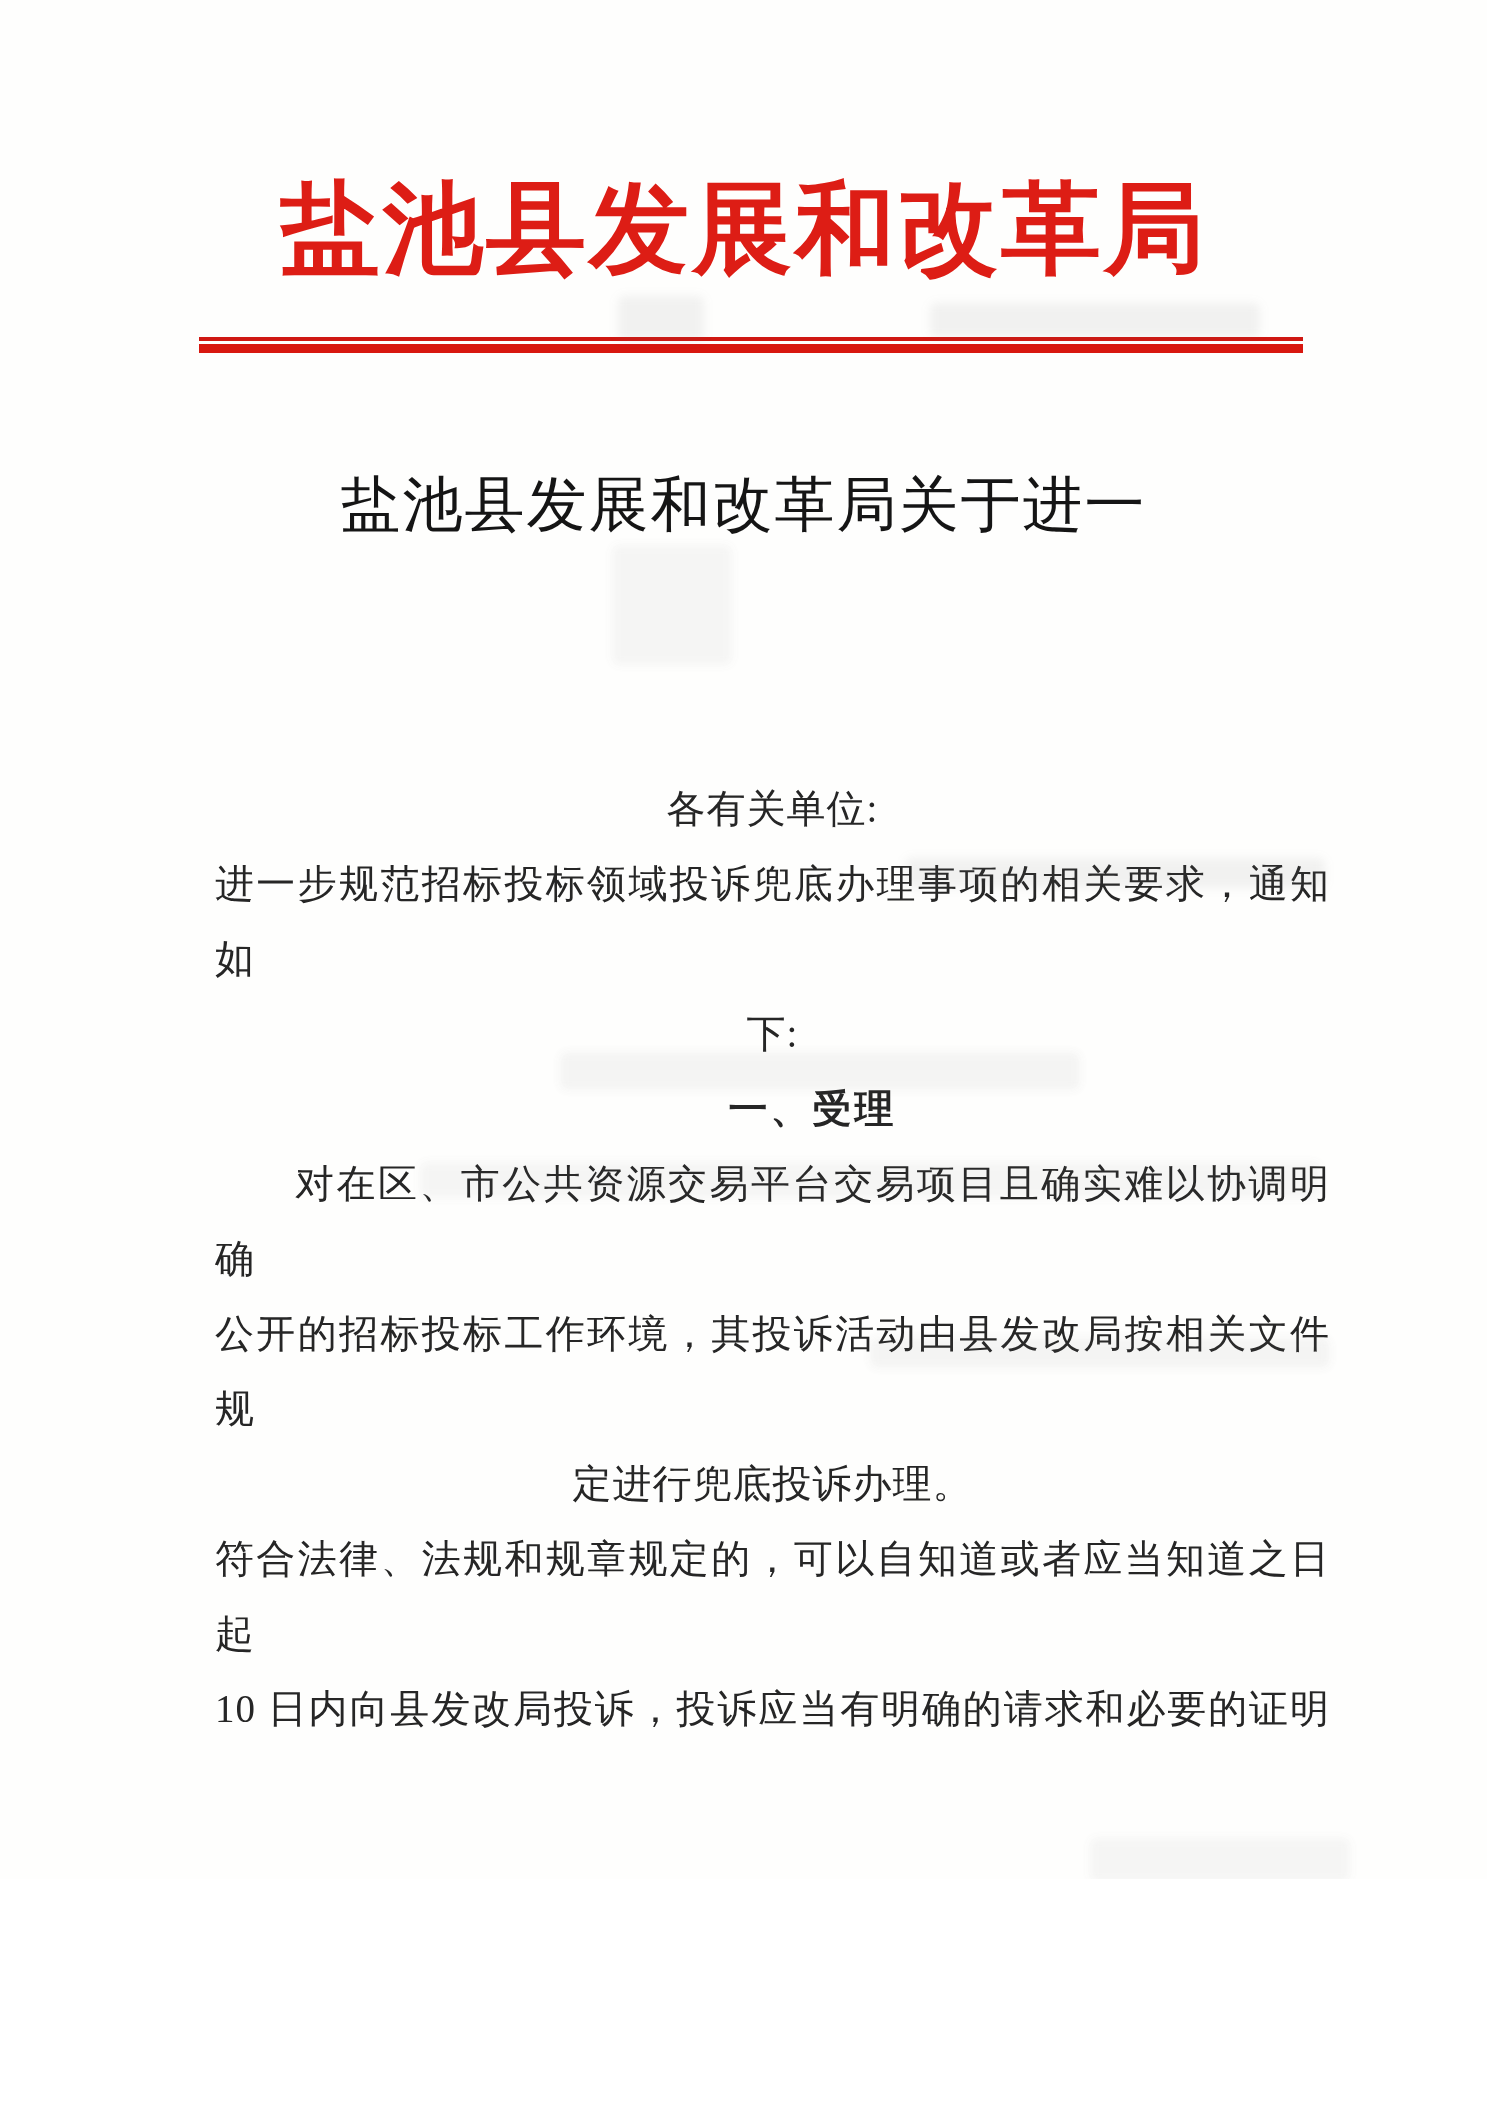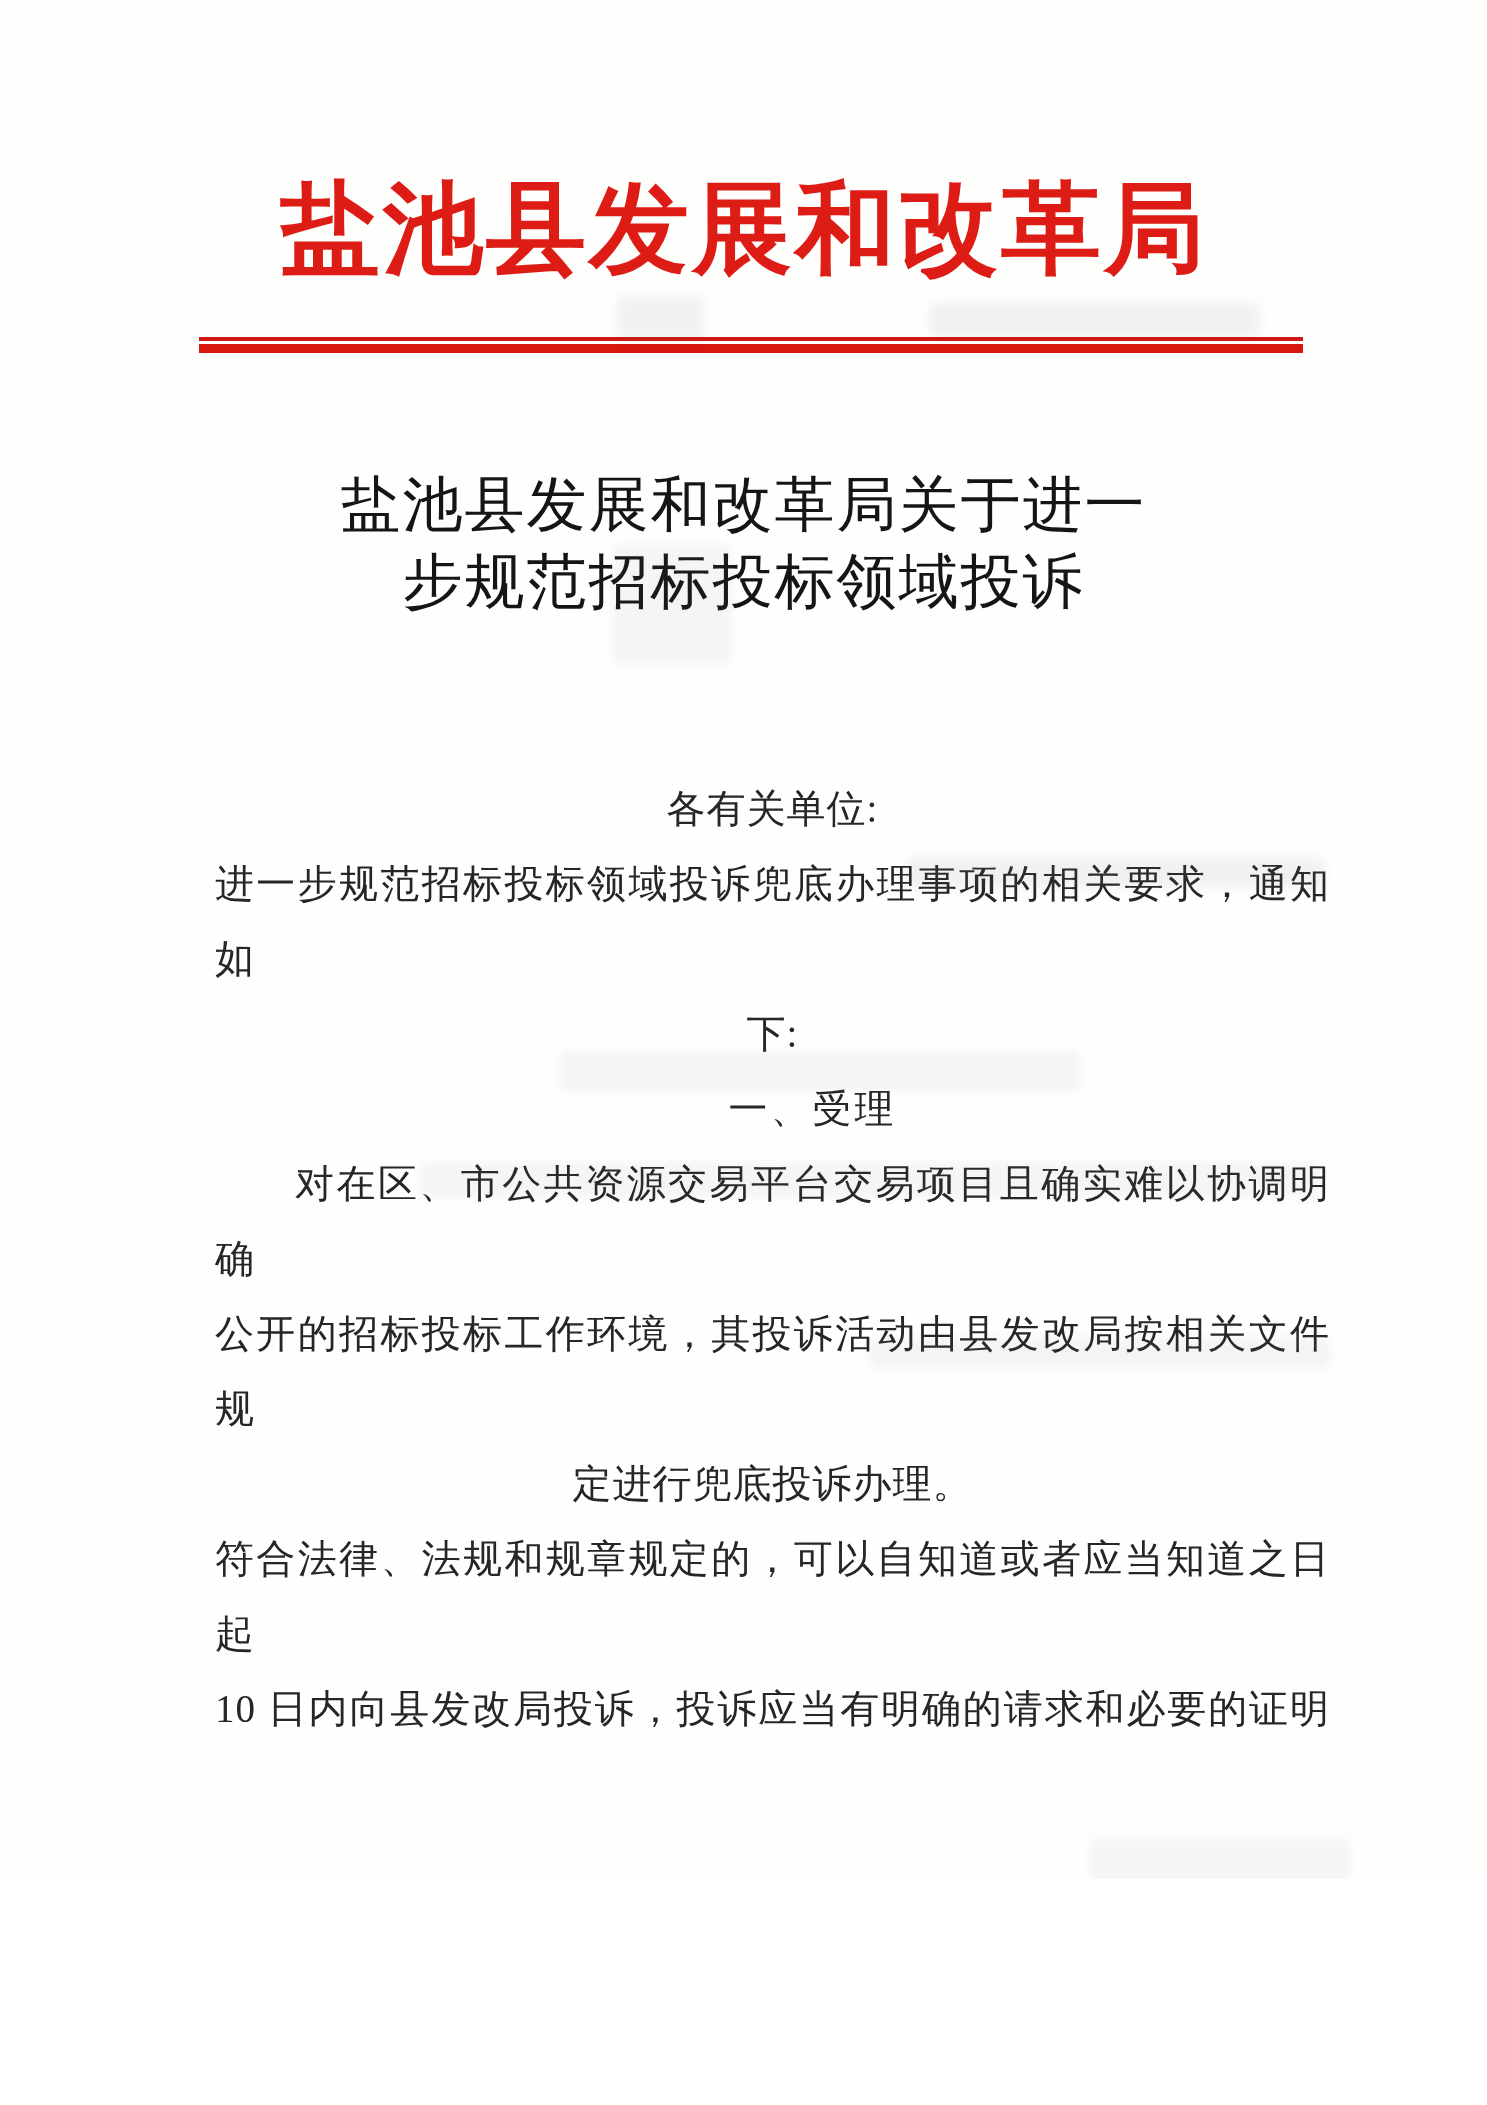--- a/index.html
+++ b/index.html
@@ -69,21 +69,21 @@
   }
   .line { text-align: center; }
   .line.fill {
     text-align: justify;
     text-align-last: justify;
     text-justify: inter-ideograph;
   }
   .line.indent { text-indent: 80px; }
   .line.heading {
     font-family: "Liberation Sans", "DejaVu Sans", sans-serif;
-    font-weight: 400;
+    font-weight: 700;
     letter-spacing: 3px;
   }
 
   
   .smudge {
     position: absolute;
     background: rgba(110, 110, 110, 0.09);
     filter: blur(5px);
     border-radius: 6px;
     pointer-events: none;
@@ -104,21 +104,20 @@
 
   <div class="agency">盐池县发展和改革局</div>
 
   <div class="rule">
     <div class="thin"></div>
     <div class="thick"></div>
   </div>
 
   <div class="title">
     <div>盐池县发展和改革局关于进一</div>
-    <div>步规范招标投标领域投诉</div>
   </div>
 
   <div class="body-text">
     <div class="line">各有关单位:</div>
     <div class="line fill">进一步规范招标投标领域投诉兜底办理事项的相关要求，通知如</div>
     <div class="line">下:</div>
     <div class="line indent heading">一、受理</div>
     <div class="line indent fill">对在区、市公共资源交易平台交易项目且确实难以协调明确</div>
     <div class="line fill">公开的招标投标工作环境，其投诉活动由县发改局按相关文件规</div>
     <div class="line">定进行兜底投诉办理。</div>

